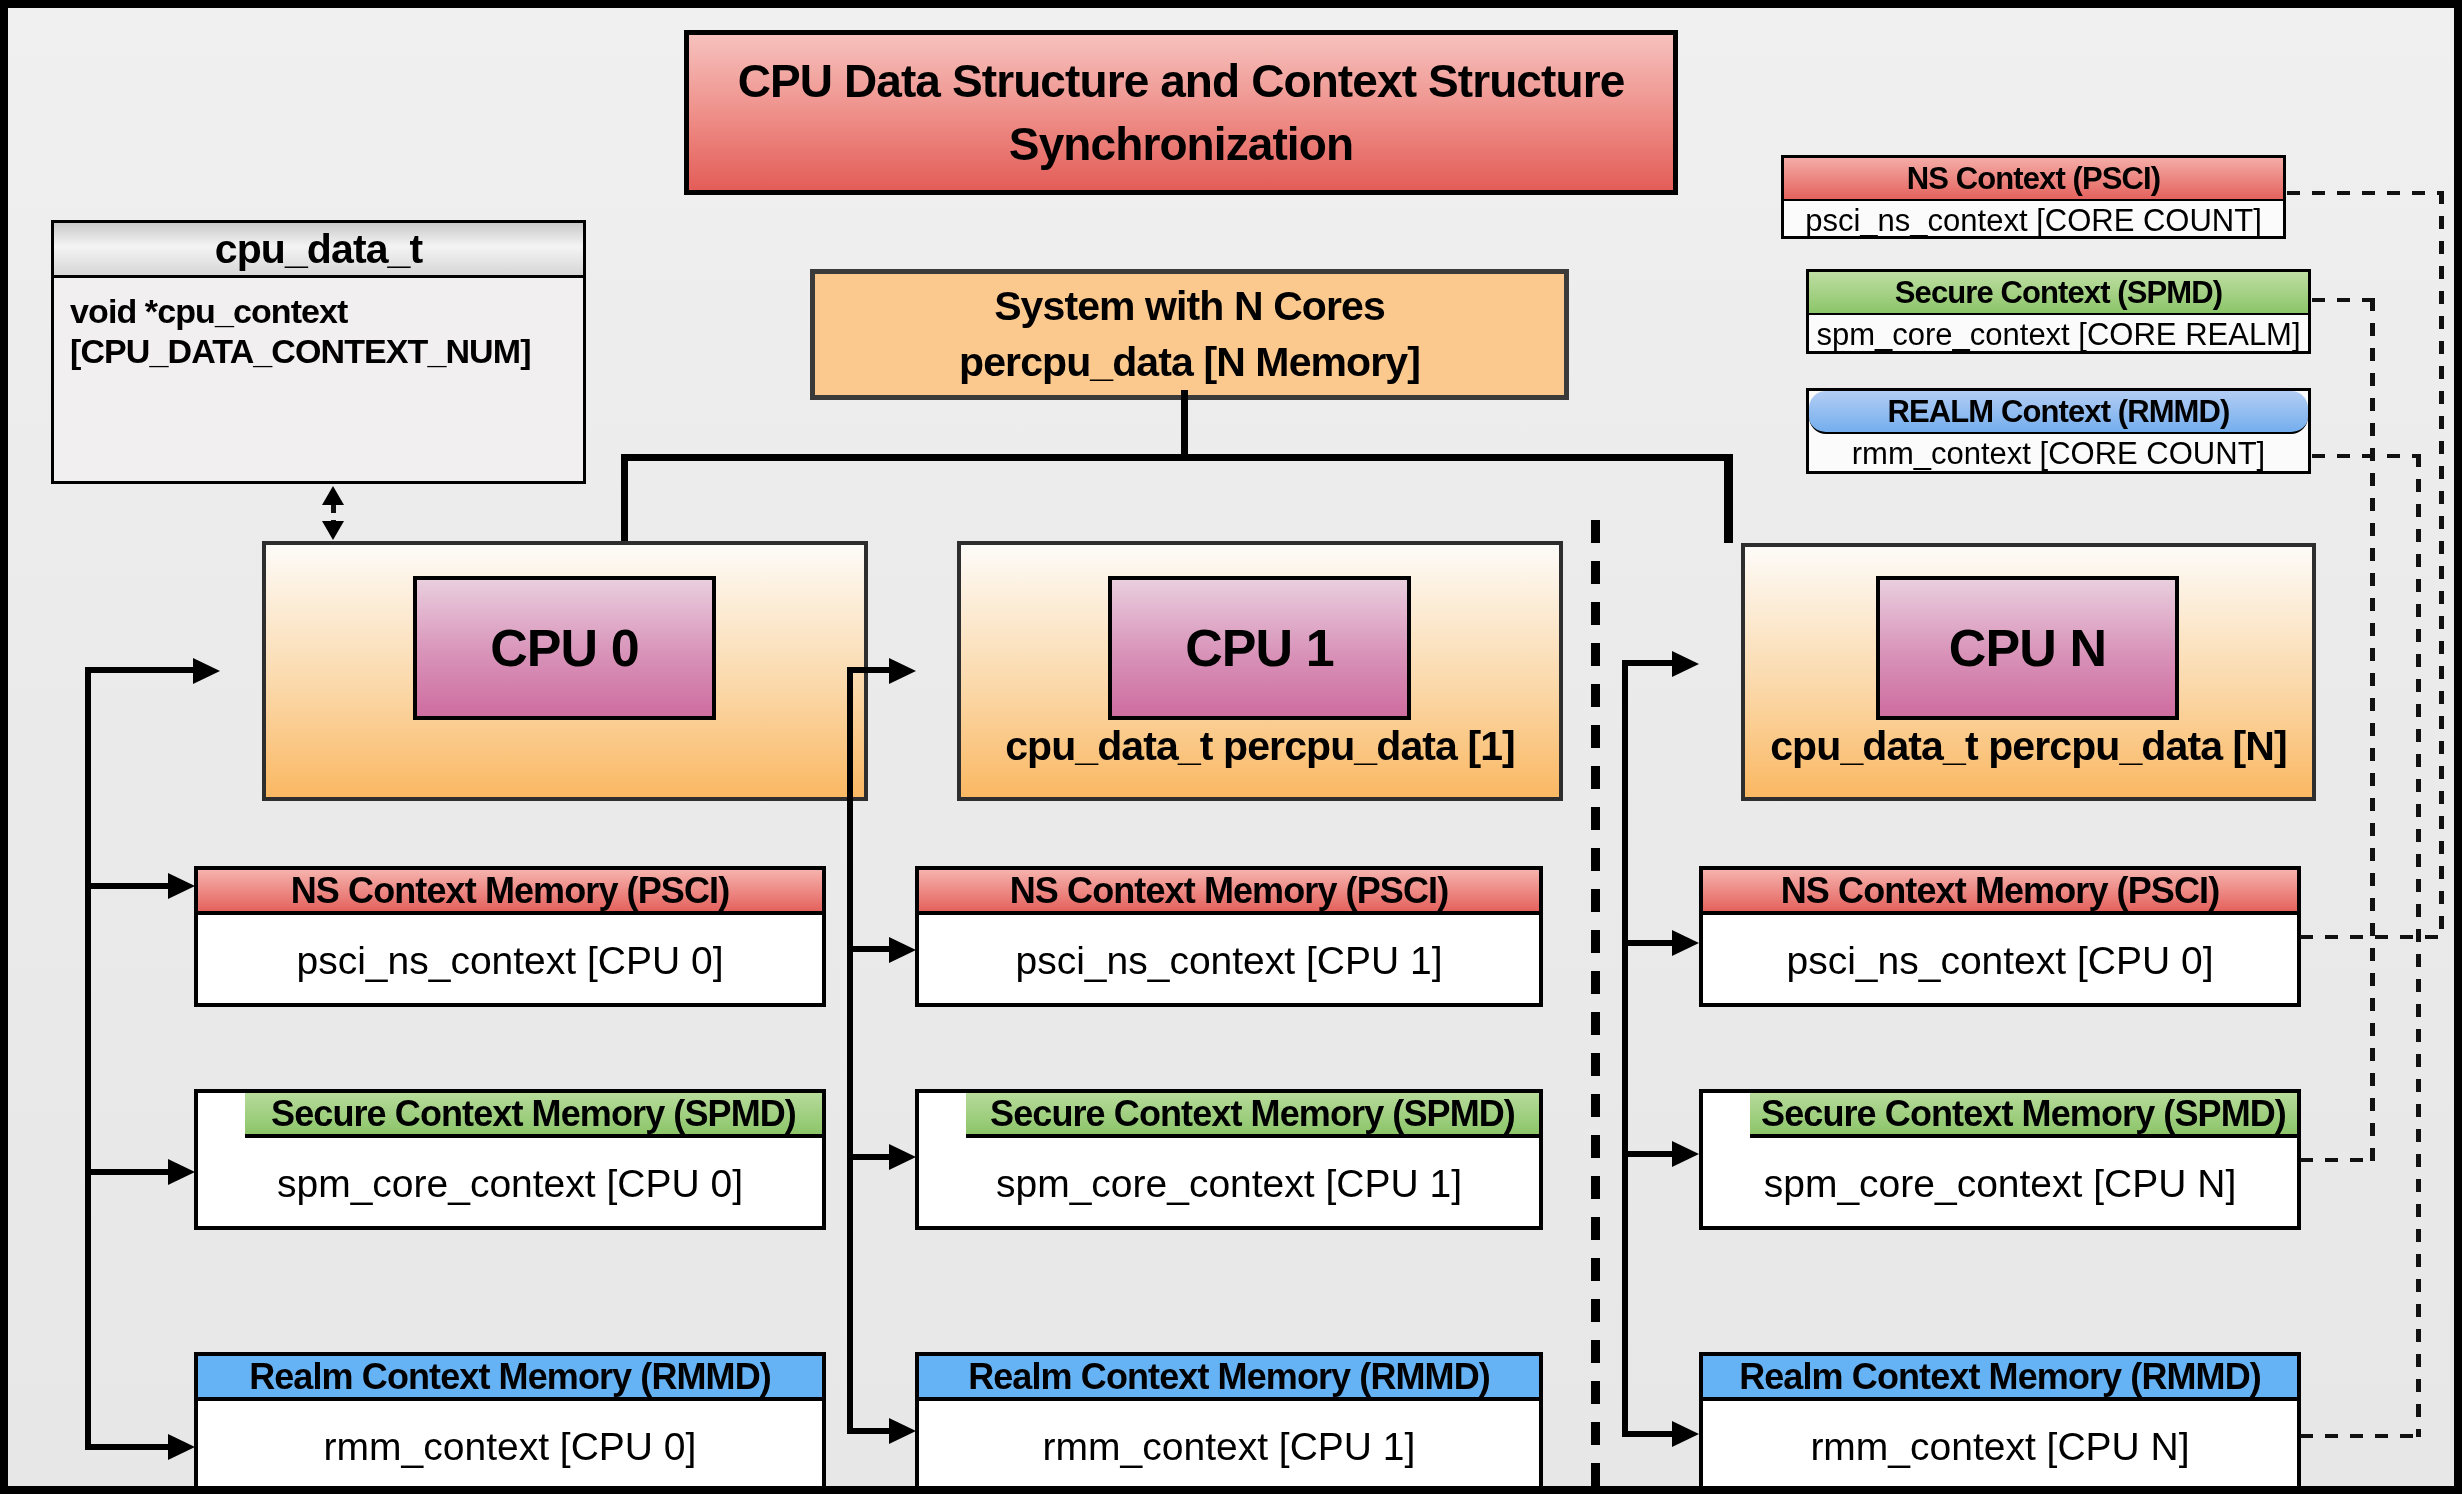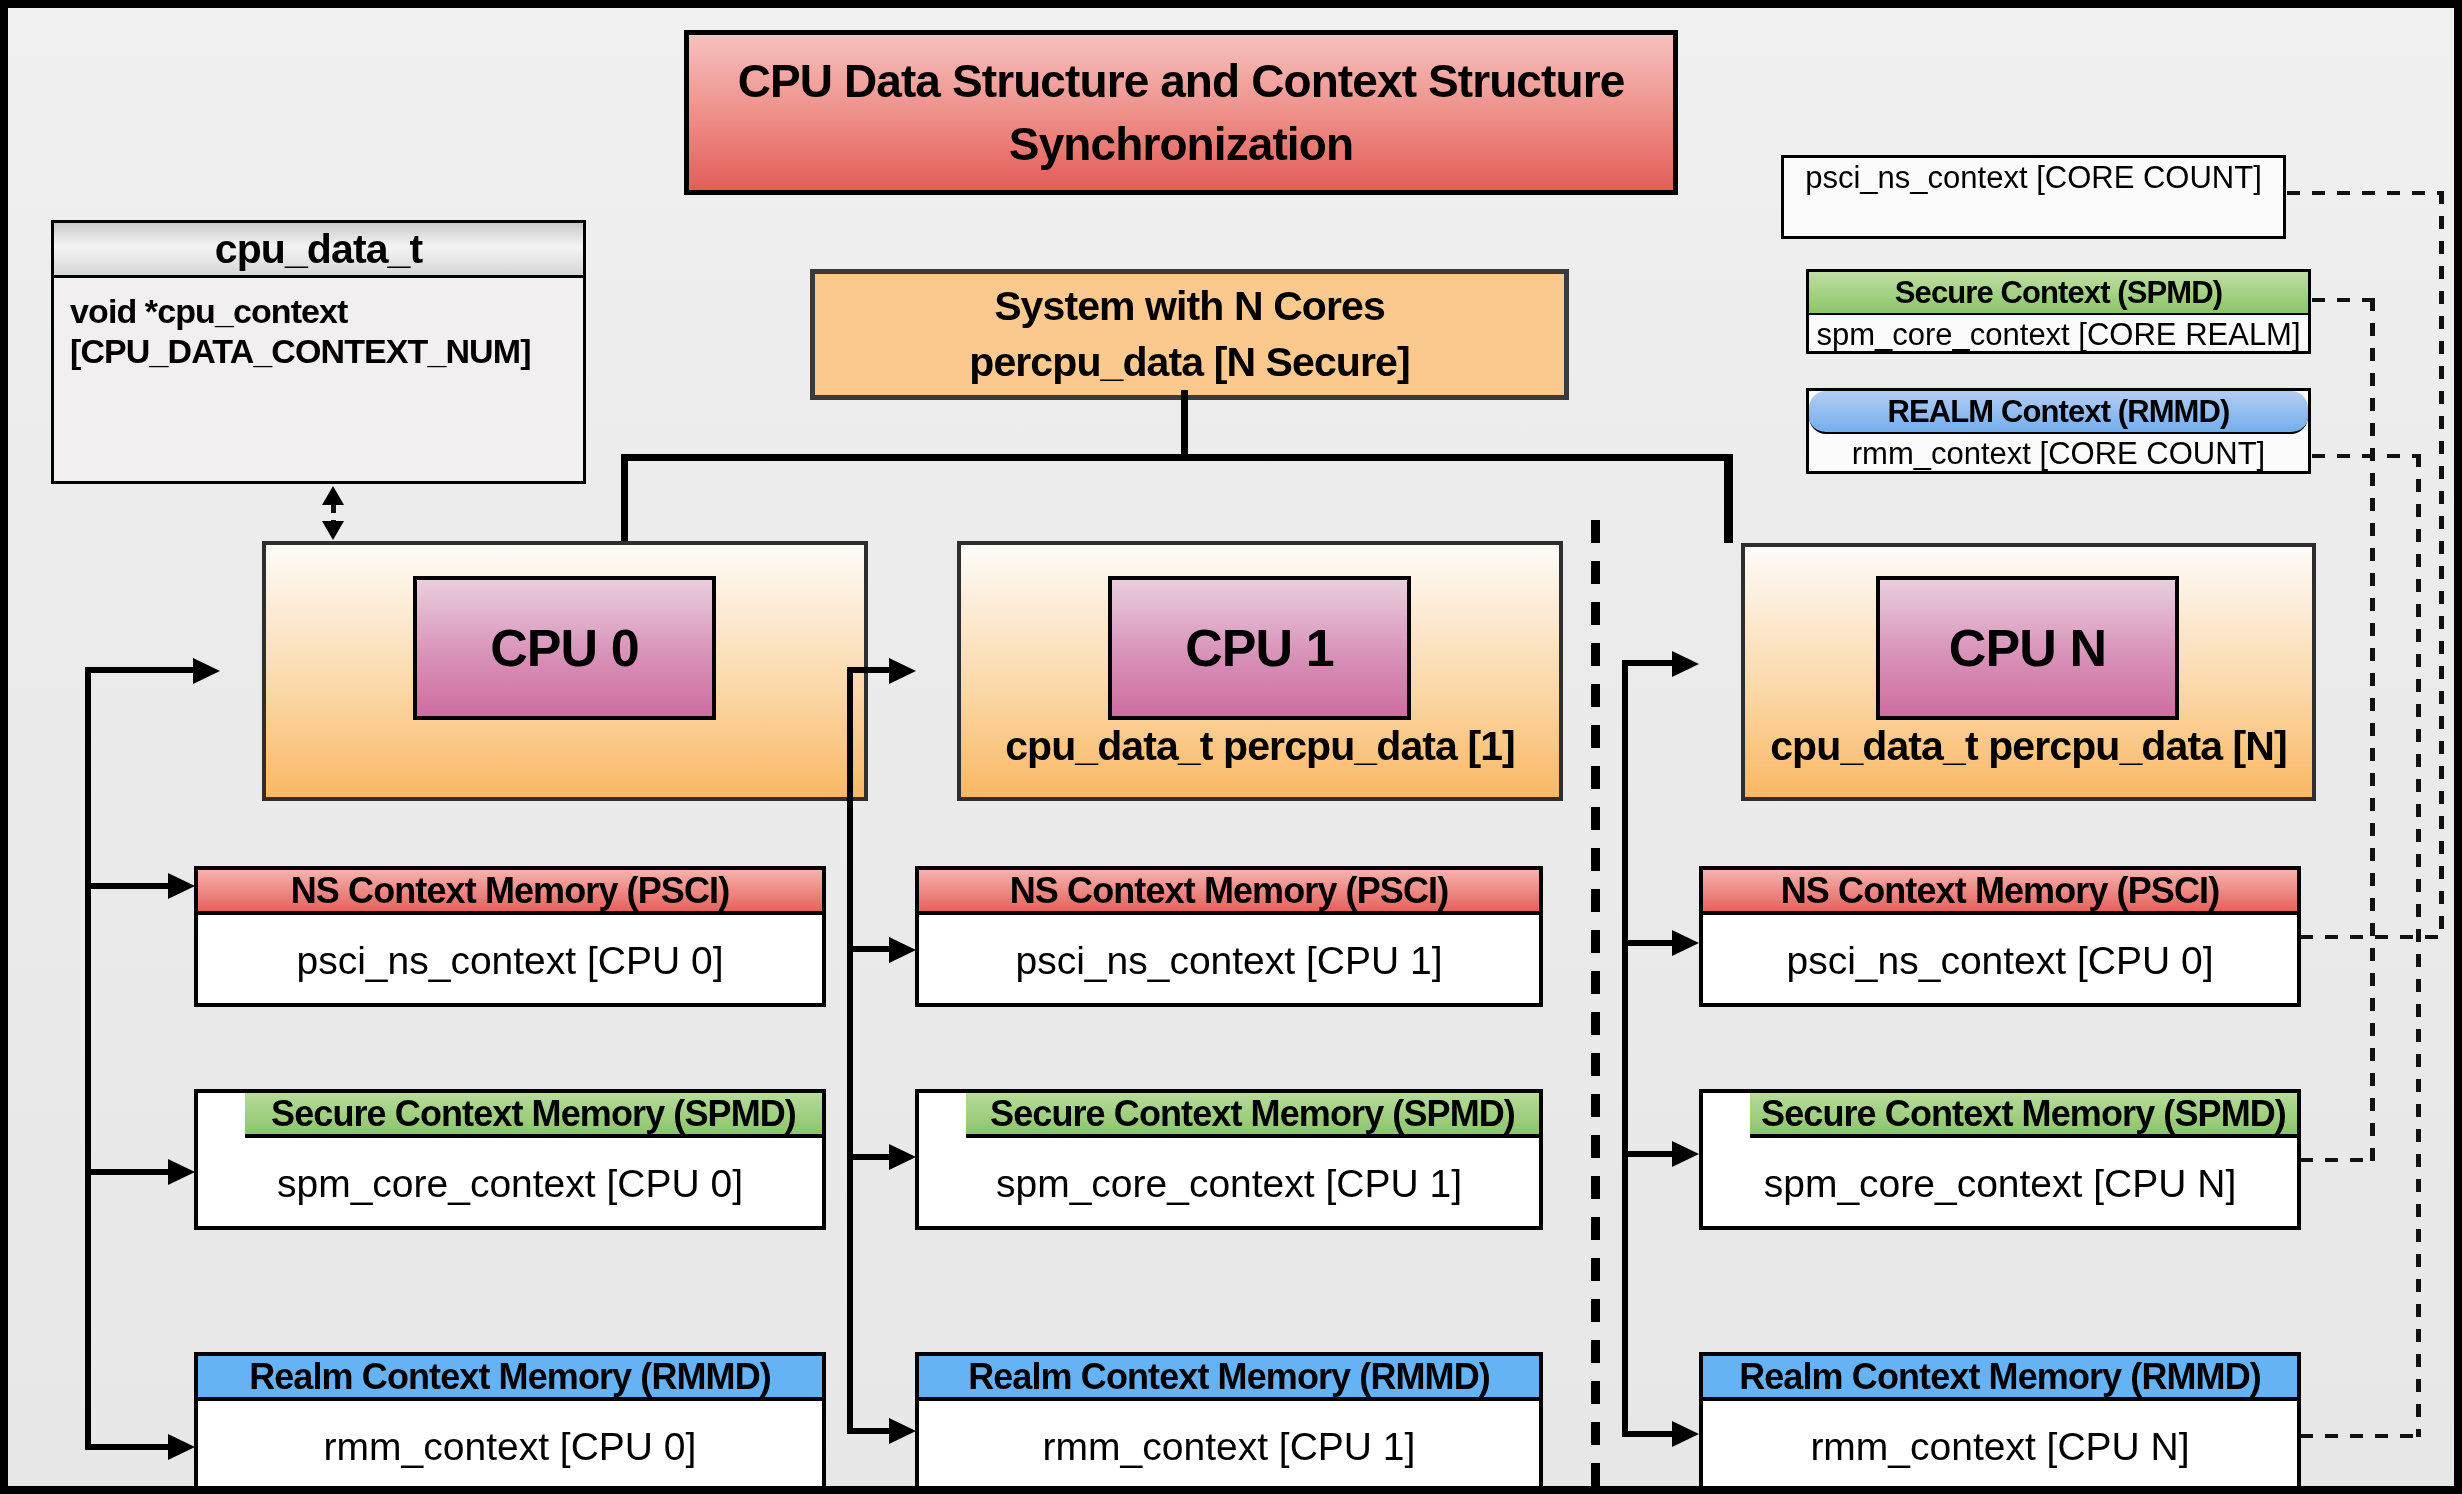--- a/index.html
+++ b/index.html
@@ -80,24 +80,25 @@
     <div class="cdt-body">
       <div class="cdt-field">
         <div>void  *cpu_context</div>
         <div>[CPU_DATA_CONTEXT_NUM]</div>
       </div>
     </div>
   </div>
 
   <div class="system abs">
     <div>System with N Cores</div>
-    <div>percpu_data [N Secure]</div>
+    <div>percpu_data [N Memory]</div>
   </div>
 
   <div class="box legend" style="left:1773px;top:147px;width:505px;height:84px;">
+    <div class="lg-hdr lg-red">NS Context  (PSCI)</div>
     <div class="lg-body">psci_ns_context [CORE COUNT]</div>
   </div>
   <div class="box legend" style="left:1798px;top:261px;width:505px;height:85px;">
     <div class="lg-hdr lg-green">Secure Context (SPMD)</div>
     <div class="lg-body">spm_core_context [CORE REALM]</div>
   </div>
   <div class="box legend" style="left:1798px;top:380px;width:505px;height:86px;">
     <div class="lg-hdr lg-blue">REALM Context (RMMD)</div>
     <div class="lg-body">rmm_context [CORE COUNT]</div>
   </div>

